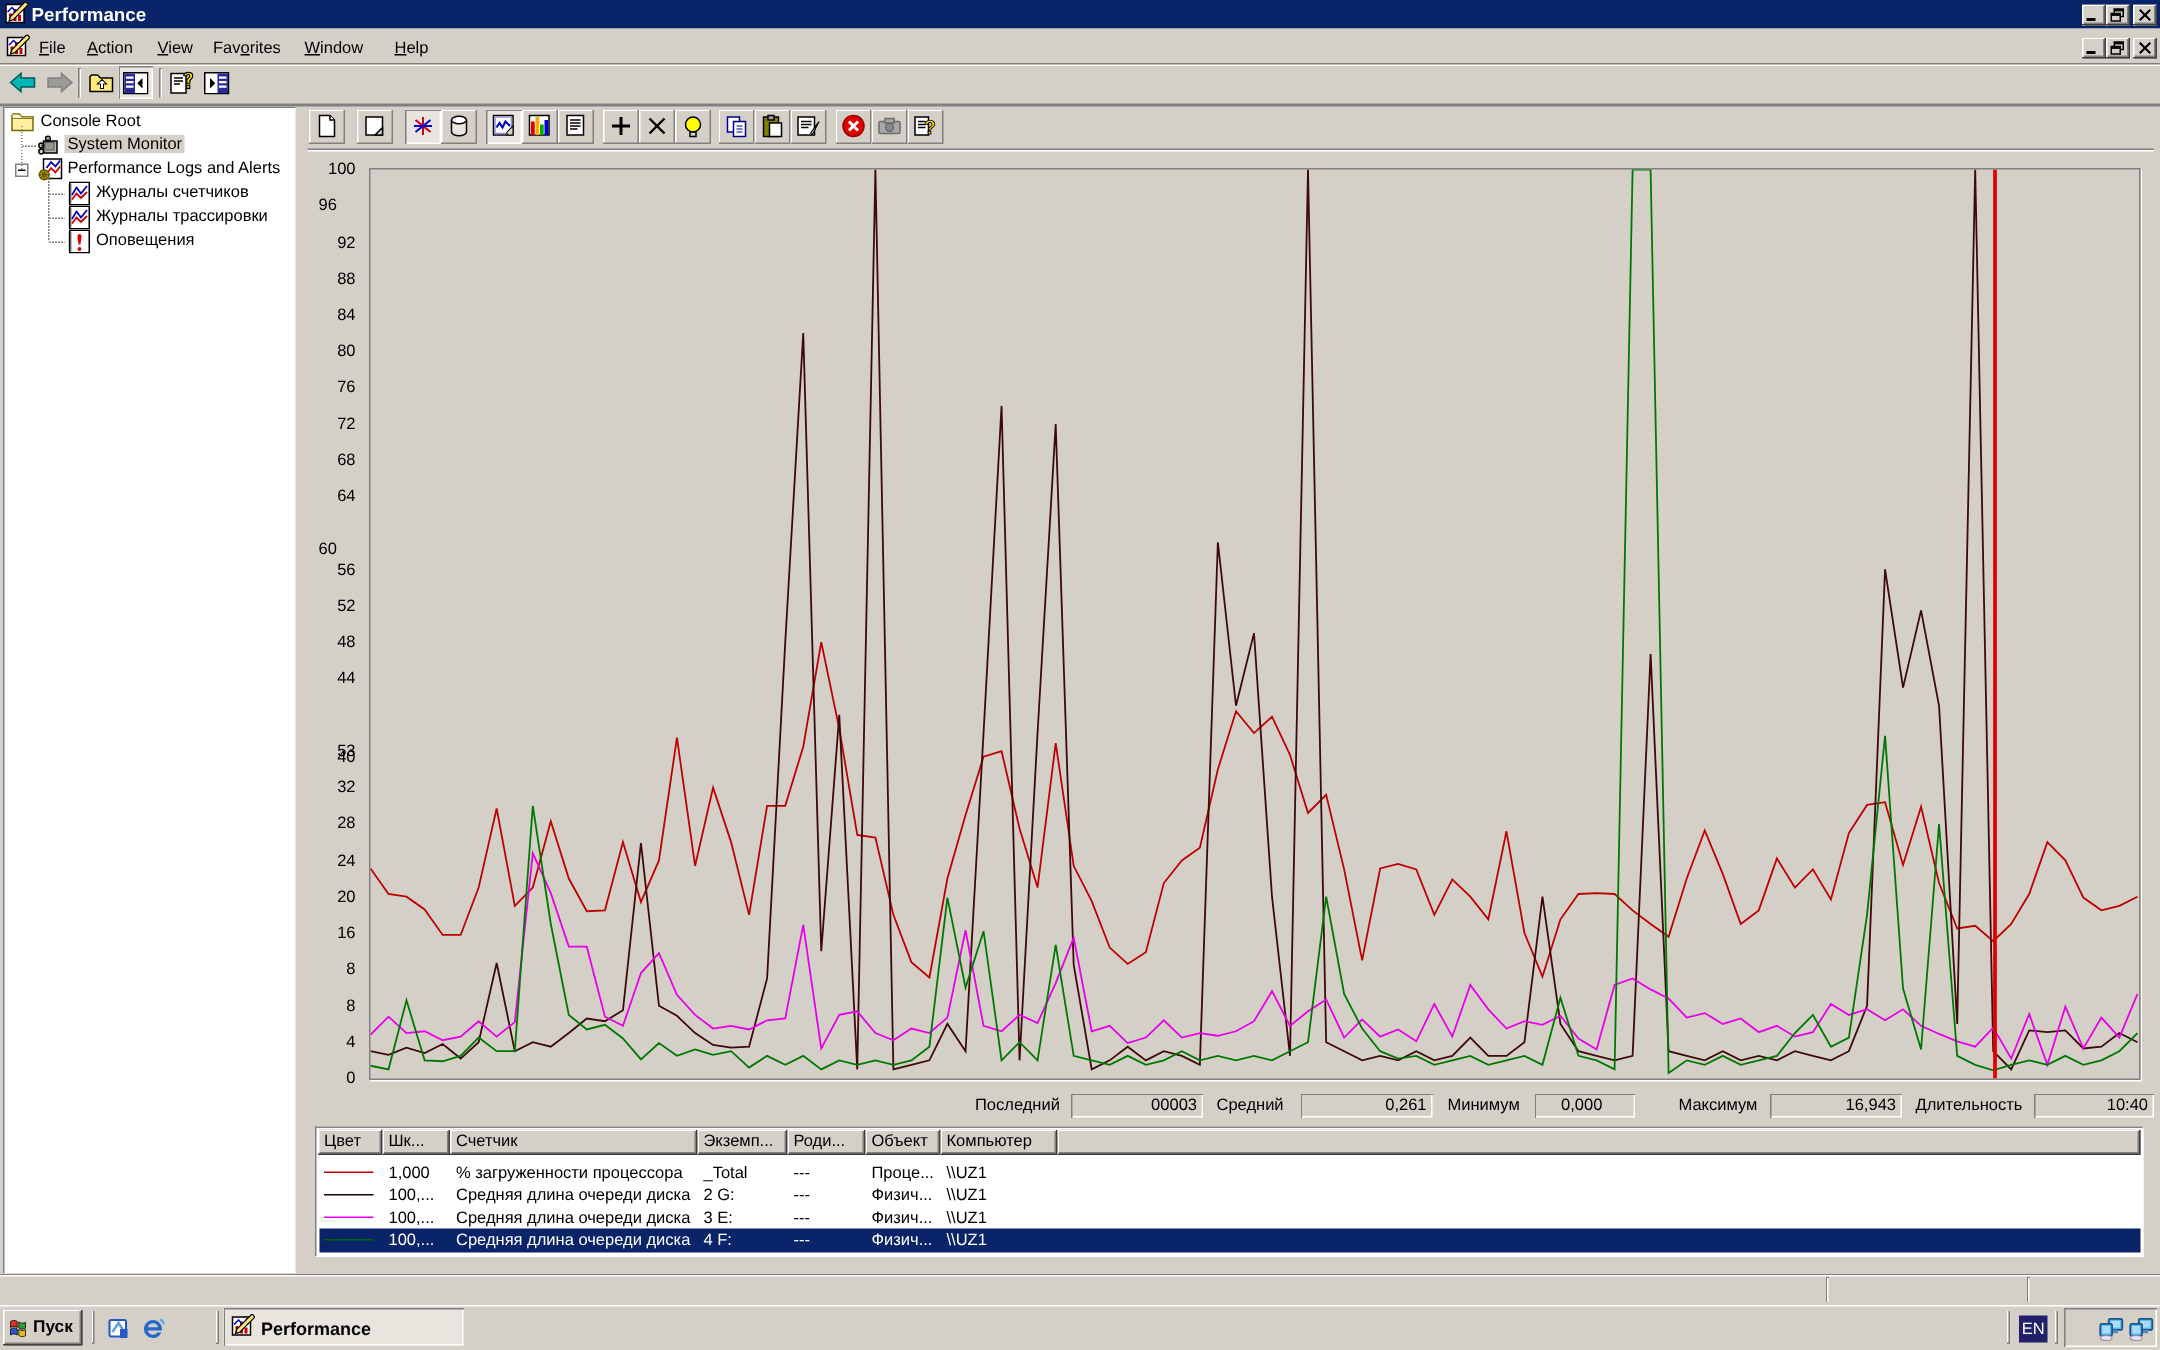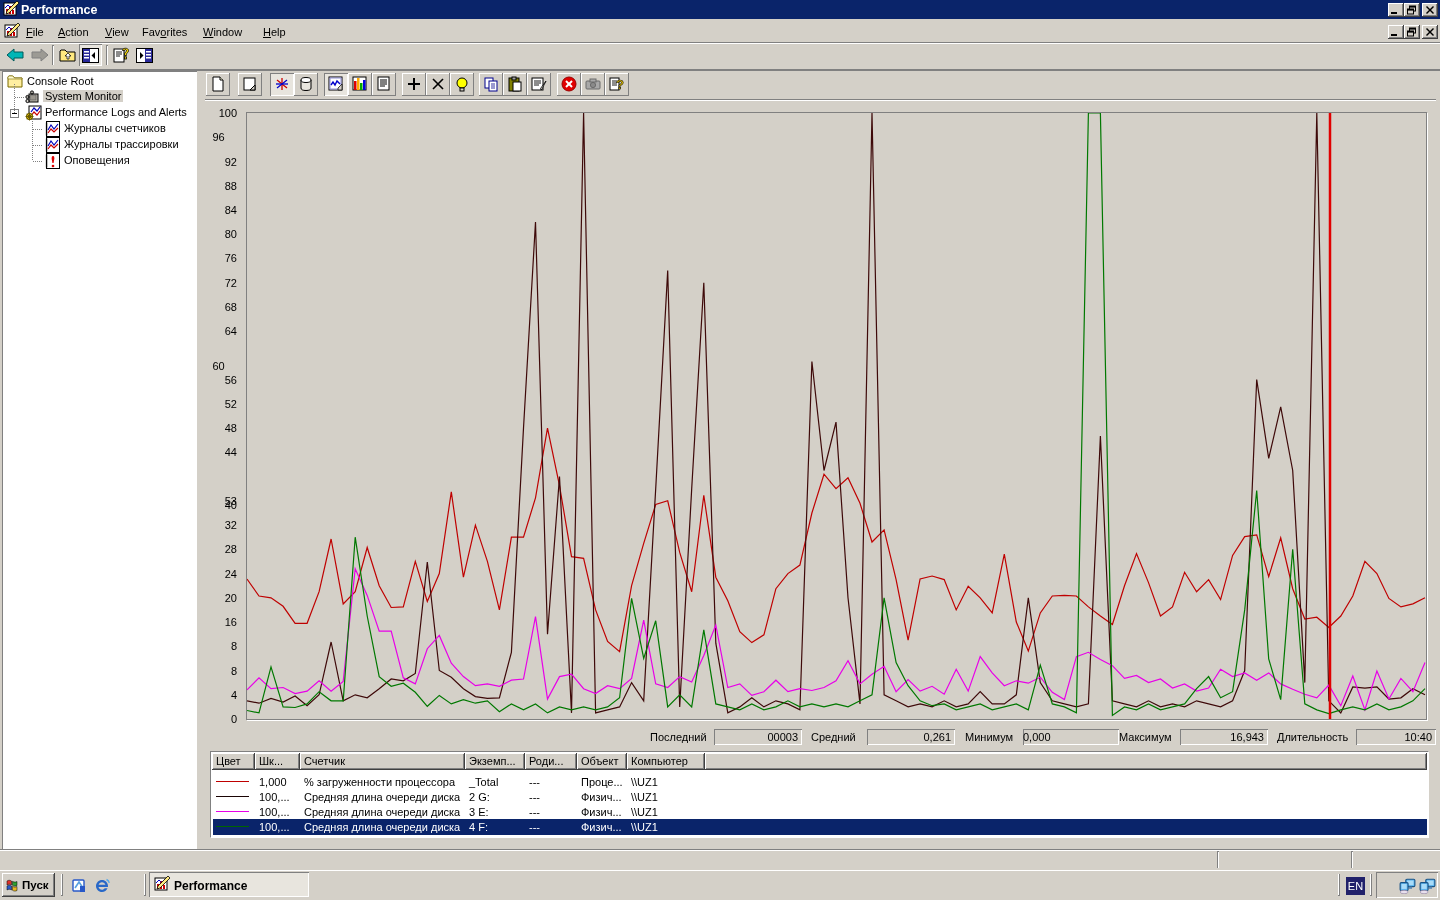--- a/index.html
+++ b/index.html
@@ -390,21 +390,21 @@
     <polyline points="0.0,587.8 12.0,590.2 24.0,585.4 36.1,589.0 48.1,583.0 60.1,592.7 72.1,581.8 84.1,529.0 96.2,587.8 108.2,581.8 120.2,584.8 132.2,575.7 144.2,566.0 156.3,567.8 168.3,560.5 180.3,449.0 192.3,557.5 204.3,564.2 216.4,575.7 228.4,583.6 240.4,585.4 252.4,584.8 264.4,539.3 276.5,315.1 288.5,109.1 300.5,521.2 312.5,363.6 324.5,599.9 336.6,0.0 348.6,599.9 360.6,596.9 372.6,593.9 384.6,569.6 396.7,587.8 408.7,375.7 420.7,157.6 432.7,593.9 444.7,375.7 456.8,169.7 468.8,530.2 480.8,599.9 492.8,593.9 504.8,584.8 516.9,593.9 528.9,587.8 540.9,590.9 552.9,596.9 564.9,248.5 577.0,357.5 589.0,309.1 601.0,484.8 613.0,590.9 625.0,0.0 637.1,581.8 649.1,587.8 661.1,593.9 673.1,590.9 685.1,593.9 697.2,587.8 709.2,593.9 721.2,590.9 733.2,578.7 745.2,590.9 757.3,590.9 769.3,581.8 781.3,484.8 793.3,569.6 805.3,587.8 817.4,590.9 829.4,593.9 841.4,590.9 853.4,323.0 865.4,587.8 877.5,590.9 889.5,593.9 901.5,587.8 913.5,593.9 925.5,590.9 937.6,593.9 949.6,587.8 961.6,590.9 973.6,593.9 985.6,587.8 997.7,557.5 1009.7,266.6 1021.7,345.4 1033.7,293.9 1045.7,357.5 1057.8,569.6 1069.8,0.0 1081.8,587.8 1093.8,599.9 1105.8,573.9 1117.9,575.1 1129.9,573.9 1141.9,586.0 1153.9,584.8 1165.9,575.7 1178.0,581.8" fill="none" stroke="#3e0909" stroke-width="1.2"></polyline>
     <polyline points="0.0,576.9 12.0,564.8 24.0,575.7 36.1,574.5 48.1,580.5 60.1,578.1 72.1,567.8 84.1,578.1 96.2,568.4 108.2,455.7 120.2,482.4 132.2,518.1 144.2,518.1 156.3,564.8 168.3,570.9 180.3,535.7 192.3,522.4 204.3,550.2 216.4,563.6 228.4,572.7 240.4,570.9 252.4,573.3 264.4,567.2 276.5,566.0 288.5,503.6 300.5,586.0 312.5,563.6 324.5,561.2 336.6,575.7 348.6,580.5 360.6,572.7 372.6,575.7 384.6,565.4 396.7,507.2 408.7,570.9 420.7,574.5 432.7,563.6 444.7,569.0 456.8,542.4 468.8,512.1 480.8,574.5 492.8,570.9 504.8,582.4 516.9,578.7 528.9,567.2 540.9,578.7 552.9,575.7 564.9,577.5 577.0,574.5 589.0,567.8 601.0,547.8 613.0,570.9 625.0,561.2 637.1,553.3 649.1,578.7 661.1,566.6 673.1,578.1 685.1,573.3 697.2,581.2 709.2,556.3 721.2,578.1 733.2,543.6 745.2,559.9 757.3,572.7 769.3,567.8 781.3,570.2 793.3,564.2 805.3,579.3 817.4,586.6 829.4,543.6 841.4,539.3 853.4,546.6 865.4,552.7 877.5,565.4 889.5,562.4 901.5,569.6 913.5,566.0 925.5,575.1 937.6,570.9 949.6,578.1 961.6,575.1 973.6,556.3 985.6,563.6 997.7,559.9 1009.7,567.2 1021.7,559.9 1033.7,570.9 1045.7,576.3 1057.8,581.2 1069.8,584.8 1081.8,572.1 1093.8,592.7 1105.8,563.0 1117.9,596.9 1129.9,558.1 1141.9,586.0 1153.9,565.4 1165.9,578.7 1178.0,549.6" fill="none" stroke="#e800e8" stroke-width="1.2"></polyline>
     <polyline points="0.0,597.5 12.0,599.9 24.0,553.9 36.1,593.9 48.1,594.5 60.1,590.9 72.1,578.7 84.1,587.8 96.2,587.8 108.2,424.2 120.2,503.0 132.2,563.6 144.2,573.3 156.3,570.2 168.3,579.3 180.3,593.3 192.3,582.4 204.3,590.9 216.4,586.6 228.4,590.2 240.4,587.8 252.4,598.7 264.4,590.9 276.5,596.9 288.5,590.9 300.5,599.9 312.5,593.9 324.5,596.9 336.6,593.9 348.6,596.9 360.6,593.9 372.6,584.8 384.6,485.4 396.7,545.4 408.7,507.8 420.7,593.9 432.7,581.8 444.7,593.9 456.8,516.9 468.8,590.9 480.8,593.9 492.8,596.9 504.8,590.9 516.9,596.9 528.9,593.9 540.9,587.8 552.9,593.9 564.9,590.9 577.0,593.9 589.0,590.9 601.0,593.9 613.0,587.8 625.0,581.8 637.1,484.8 649.1,549.6 661.1,572.7 673.1,587.8 685.1,592.7 697.2,590.9 709.2,596.9 721.2,593.9 733.2,590.9 745.2,596.9 757.3,593.9 769.3,590.9 781.3,596.9 793.3,552.1 805.3,590.9 817.4,593.9 829.4,599.9 841.4,0.0 853.4,0.0 865.4,602.4 877.5,593.9 889.5,596.9 901.5,590.9 913.5,596.9 925.5,593.9 937.6,590.9 949.6,575.7 961.6,563.6 973.6,584.8 985.6,578.7 997.7,496.9 1009.7,377.5 1021.7,546.0 1033.7,586.6 1045.7,436.3 1057.8,590.9 1069.8,596.9 1081.8,600.5 1093.8,596.9 1105.8,593.9 1117.9,596.9 1129.9,590.9 1141.9,596.9 1153.9,593.9 1165.9,587.8 1178.0,575.7" fill="none" stroke="#007800" stroke-width="1.2"></polyline>
     <line x1="1083" y1="0" x2="1083" y2="606" stroke="#e00000" stroke-width="2.5"></line>
   </svg>
 <div class="abs" style="left:650px;top:731px">Последний</div>
 <div class="abs sunkenthin" style="left:714px;top:729px;width:88px;height:16px;text-align:right;line-height:16px;padding-right:4px">00003</div>
 <div class="abs" style="left:811px;top:731px">Средний</div>
 <div class="abs sunkenthin" style="left:867px;top:729px;width:88px;height:16px;text-align:right;line-height:16px;padding-right:4px">0,261</div>
 <div class="abs" style="left:965px;top:731px">Минимум</div>
-<div class="abs sunkenthin" style="left:1023px;top:729px;width:96px;height:16px;text-align:left;line-height:16px;padding-right:4px">0,000</div>
+<div class="abs sunkenthin" style="left:1023px;top:729px;width:67px;height:16px;text-align:center;line-height:16px;padding-right:4px">0,000</div>
 <div class="abs" style="left:1119px;top:731px">Максимум</div>
 <div class="abs sunkenthin" style="left:1180px;top:729px;width:88px;height:16px;text-align:right;line-height:16px;padding-right:4px">16,943</div>
 <div class="abs" style="left:1277px;top:731px">Длительность</div>
 <div class="abs sunkenthin" style="left:1356px;top:729px;width:80px;height:16px;text-align:right;line-height:16px;padding-right:4px">10:40</div>
 <div class="abs" style="left:210px;top:751px;width:1219px;height:87px;background:#fff;border:1px solid #808080;border-right-color:#fff;border-bottom-color:#fff"></div>
 <div class="abs raisedthin" style="left:212px;top:753px;width:43px;height:17px;line-height:17px;padding-left:4px;box-shadow:inset -1px -1px 0 #404040,inset 1px 1px 0 #fff,inset -2px -2px 0 #808080">Цвет</div>
 <div class="abs raisedthin" style="left:255px;top:753px;width:45px;height:17px;line-height:17px;padding-left:4px;box-shadow:inset -1px -1px 0 #404040,inset 1px 1px 0 #fff,inset -2px -2px 0 #808080">Шк...</div>
 <div class="abs raisedthin" style="left:300px;top:753px;width:165px;height:17px;line-height:17px;padding-left:4px;box-shadow:inset -1px -1px 0 #404040,inset 1px 1px 0 #fff,inset -2px -2px 0 #808080">Счетчик</div>
 <div class="abs raisedthin" style="left:465px;top:753px;width:60px;height:17px;line-height:17px;padding-left:4px;box-shadow:inset -1px -1px 0 #404040,inset 1px 1px 0 #fff,inset -2px -2px 0 #808080">Экземп...</div>
 <div class="abs raisedthin" style="left:525px;top:753px;width:52px;height:17px;line-height:17px;padding-left:4px;box-shadow:inset -1px -1px 0 #404040,inset 1px 1px 0 #fff,inset -2px -2px 0 #808080">Роди...</div>

